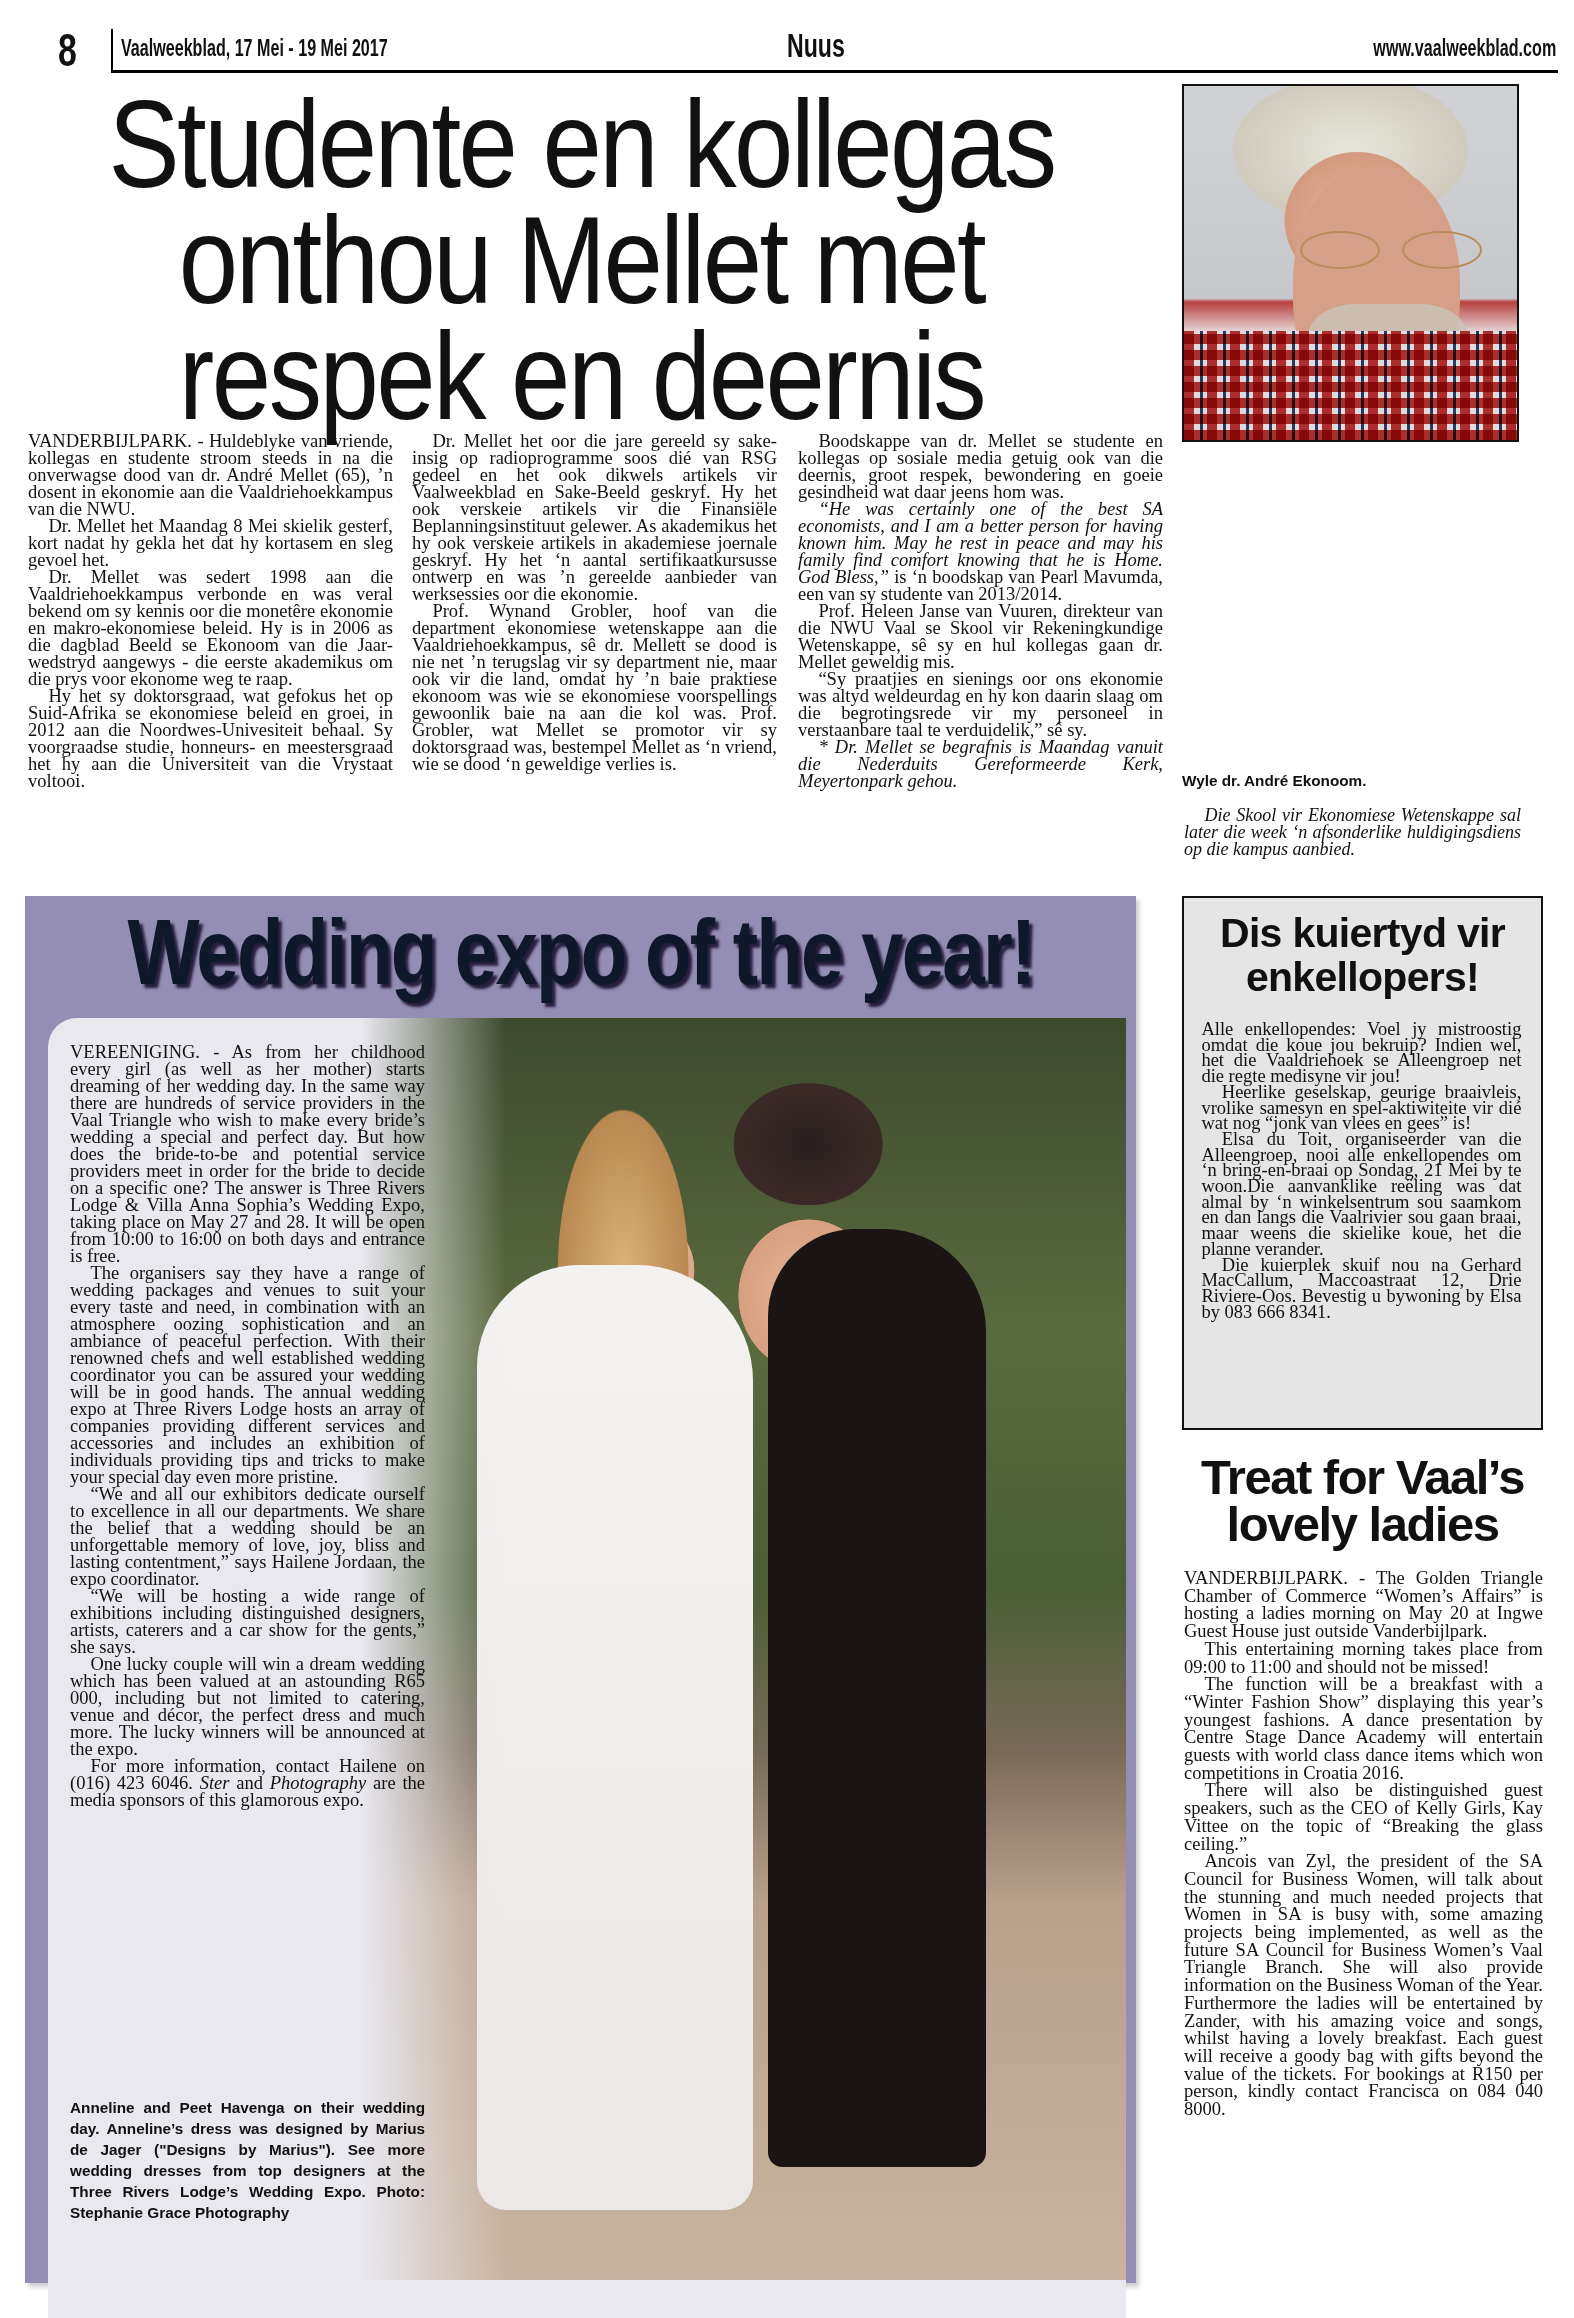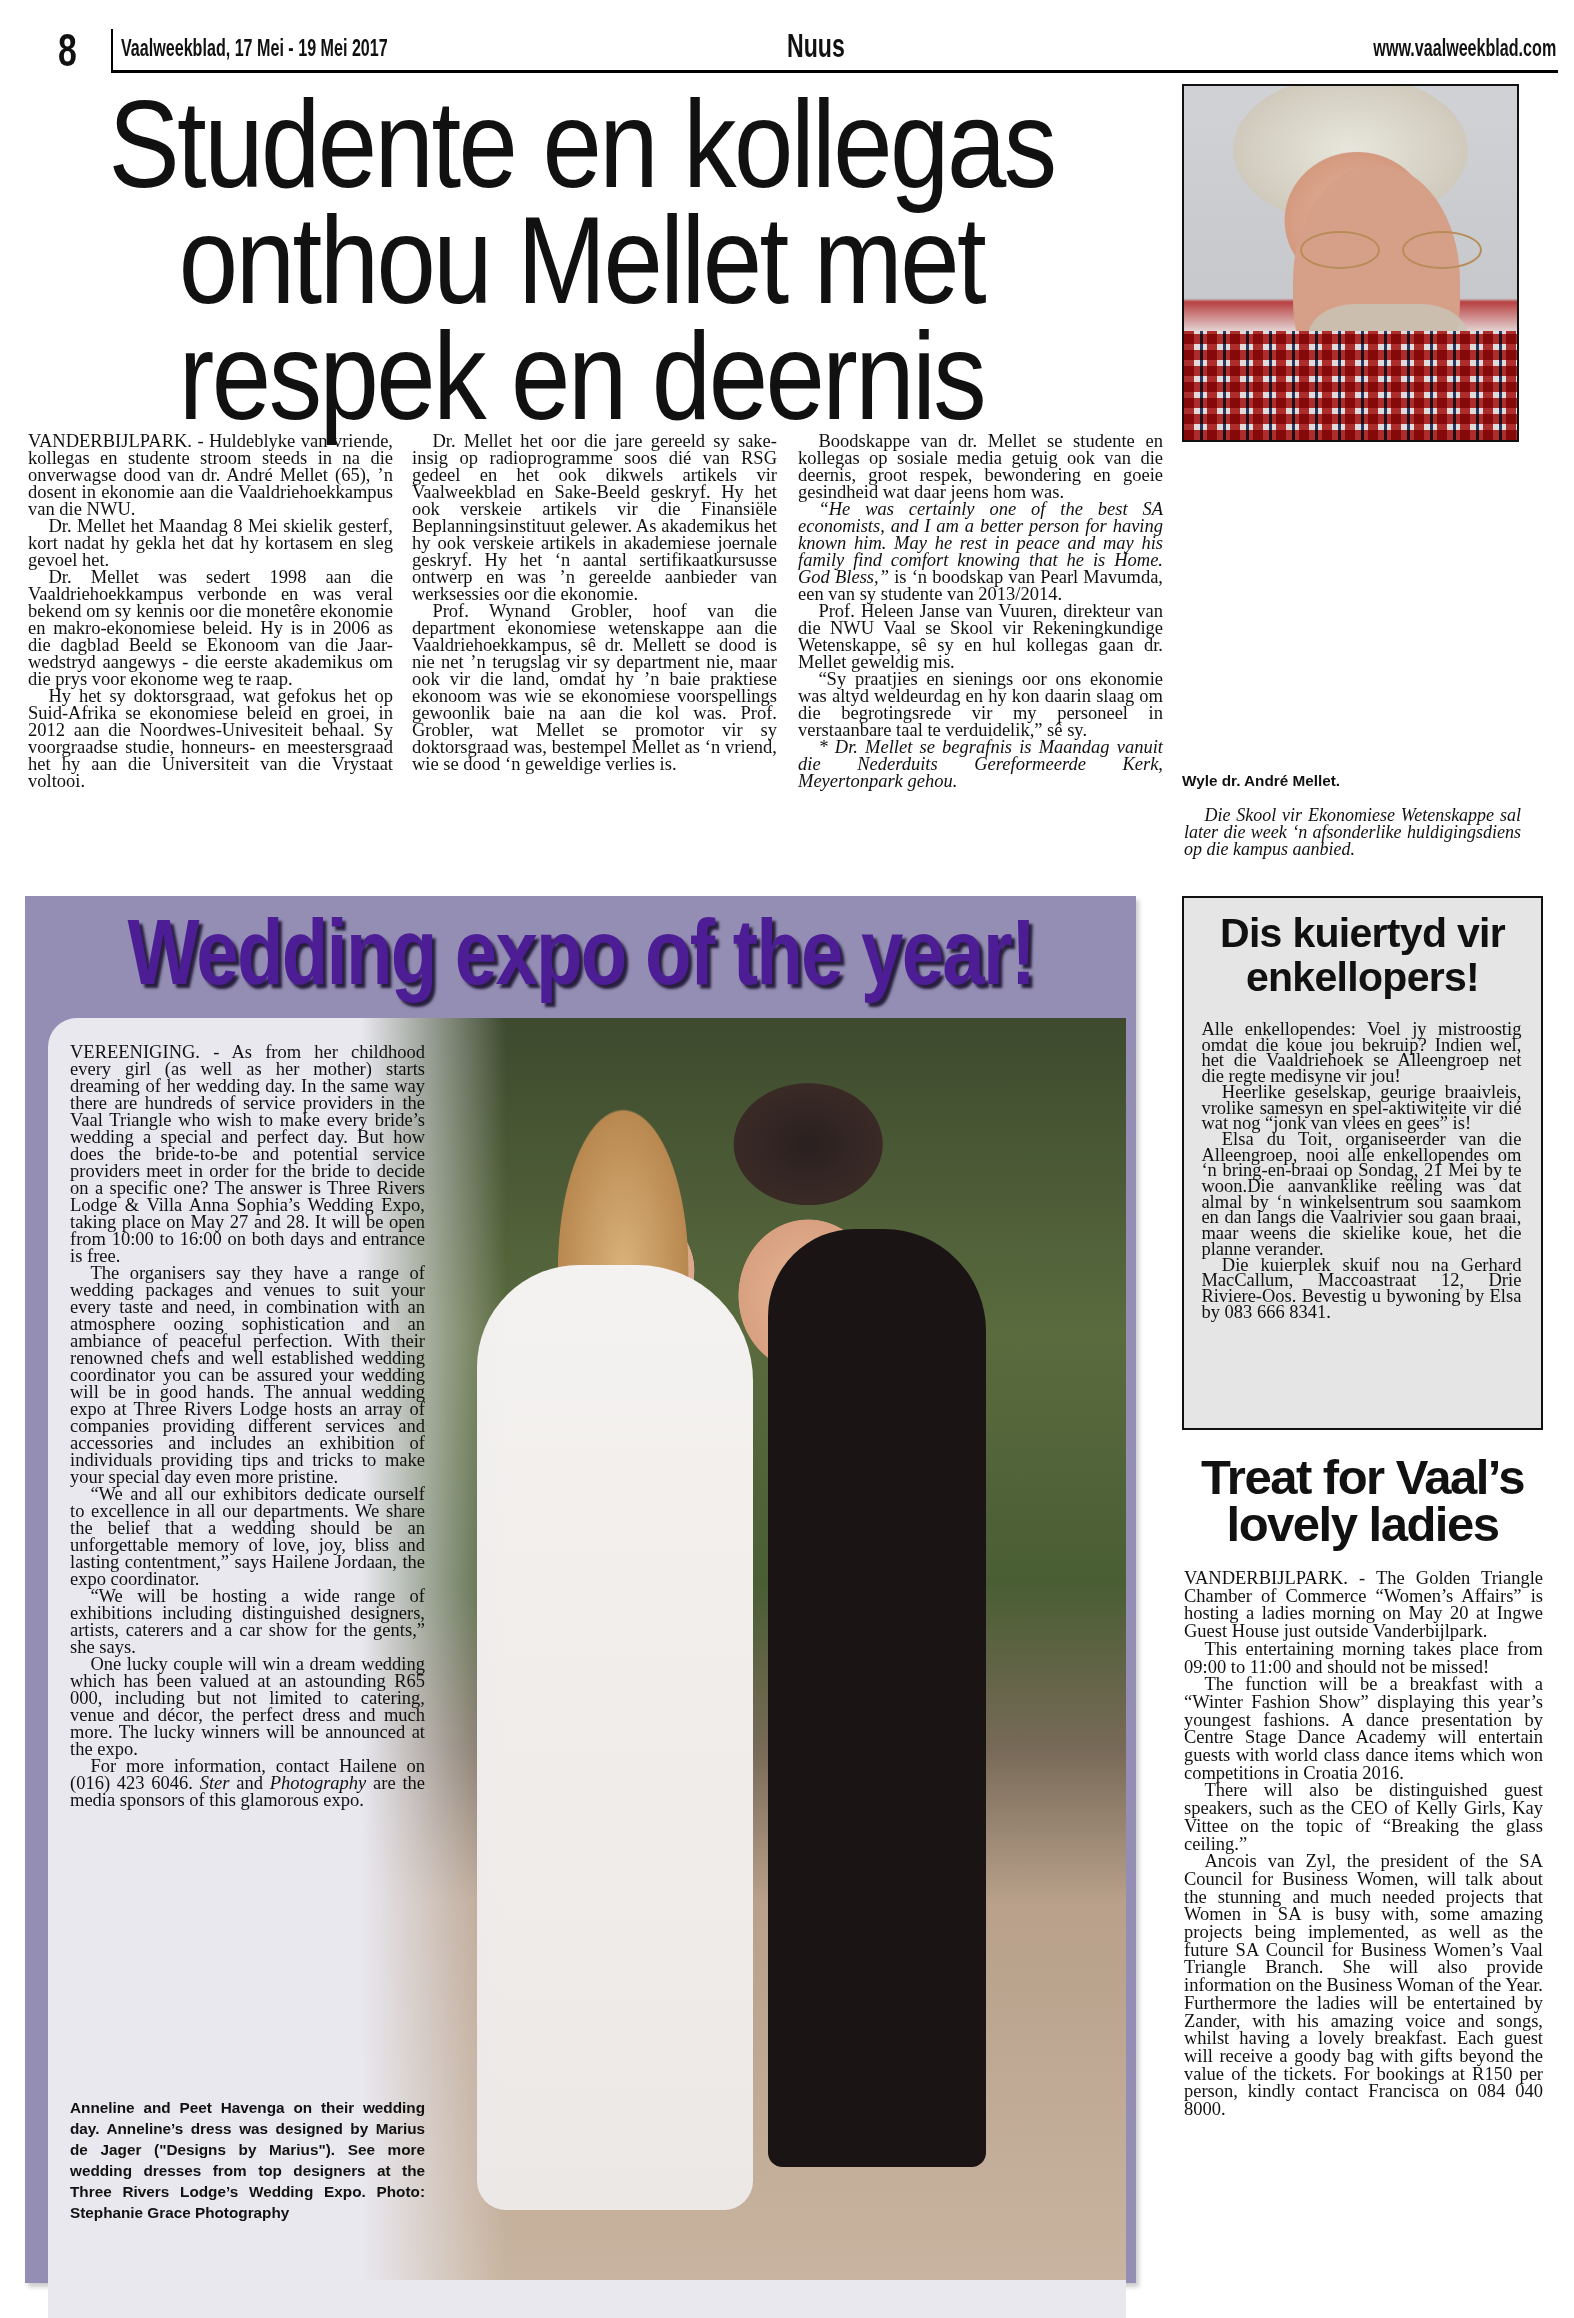--- a/index.html
+++ b/index.html
@@ -37,21 +37,21 @@
   .portrait .glasses-l, .portrait .glasses-r { position: absolute; top: 145px; width: 80px; height: 38px; border: 2.2px solid #b88c58; border-radius: 50%; }
   .portrait .glasses-l { left: 116px; } .portrait .glasses-r { left: 218px; }
   .portrait .shirt { position: absolute; left: 0; bottom: 0; width: 100%; height: 109px;
     background: repeating-linear-gradient(90deg, #b83030 0 10.2px, #f0ecec 10.2px 16px, #2a3e6a 16px 19px, #f0ecec 19px 23px),
                 repeating-linear-gradient(0deg, #b83030 0 10.2px, #f0ecec 10.2px 16px); background-blend-mode: multiply; }
   .portrait-caption { position: absolute; left: 1182px; top: 772px; font-family: "Liberation Sans", sans-serif; font-weight: bold; font-size: 15.3px; line-height: 17.4px; }
   .portrait-note { position: absolute; left: 1184px; top: 807px; width: 337px; font-style: italic; font-size: 18px; line-height: 17px; text-align: justify; text-indent: 20.4px; }
 
   
   .wedding { position: absolute; left: 25px; top: 896px; width: 1111px; height: 1387px; background: #948eb4; box-shadow: 2.9px 4.4px 4.4px rgba(0,0,0,0.2); }
-  .wedding-title { position: absolute; left: 0; top: 10.2px; width: 100%; text-align: center; font-family: "Liberation Sans", sans-serif; font-weight: bold; font-size: 93px; line-height: 93px; color: #4c1d95; letter-spacing: -2.2px;
+  .wedding-title { position: absolute; left: 0; top: 10.2px; width: 100%; text-align: center; font-family: "Liberation Sans", sans-serif; font-weight: bold; font-size: 93px; line-height: 93px; color: #0f172a; letter-spacing: -2.2px;
     text-shadow: 4.4px 4.4px 2.9px rgba(20,10,40,0.85); }
   .wedding-title span { display: inline-block; transform: scaleX(0.82); }
   .wedding-inner { position: absolute; left: 23px; top: 122px; width: 1078px; height: 1572px; background: #e9e8ef; border-radius: 29px 0 0 29px; overflow: hidden; }
   .wedding-photo { position: absolute; left: 313px; top: 0; width: 771px; height: 1262px;
     background:
       radial-gradient(ellipse 9% 6% at 58% 22%, #e6b896 0%, #d8a080 100%, transparent 101%),
       radial-gradient(ellipse 12% 18% at 34% 20%, #d9b27a 0%, #b88850 70%, transparent 71%),
       radial-gradient(ellipse 8% 5% at 36% 20%, #eac2a6 0%, #dba88a 90%, transparent 91%),
       radial-gradient(ellipse 12% 6% at 58% 10%, #2a2020 0%, #3a2a26 80%, transparent 81%),
       linear-gradient(180deg, #3d4a2e 0%, #5a6b3e 25%, #4a5e34 45%, #786a58 58%, #b8a08a 70%, #c8b4a0 100%); }
@@ -111,21 +111,21 @@
   <p class="ital">* Dr. Mellet se begrafnis is Maandag vanuit die Nederduits Gereformeerde Kerk, Meyertonpark gehou.</p>
 </div>
 
 <div class="portrait">
   <div class="face"></div>
   <div class="beard"></div>
   <div class="glasses-l"></div>
   <div class="glasses-r"></div>
   <div class="shirt"></div>
 </div>
-<div class="portrait-caption">Wyle dr. André Mellet.</div>
+<div class="portrait-caption">Wyle dr. André Ekonoom.</div>
 <div class="portrait-note">Die Skool vir Ekonomiese Wetenskappe sal later die week ‘n afsonderlike huldigingsdiens op die kampus aanbied.</div>
 
 <div class="wedding">
   <div class="wedding-title"><span>Wedding expo of the year!</span></div>
   <div class="wedding-inner">
     <div class="wedding-photo">
       <div class="bride"></div>
       <div class="groom"></div>
       <div class="fade"></div>
     </div>

